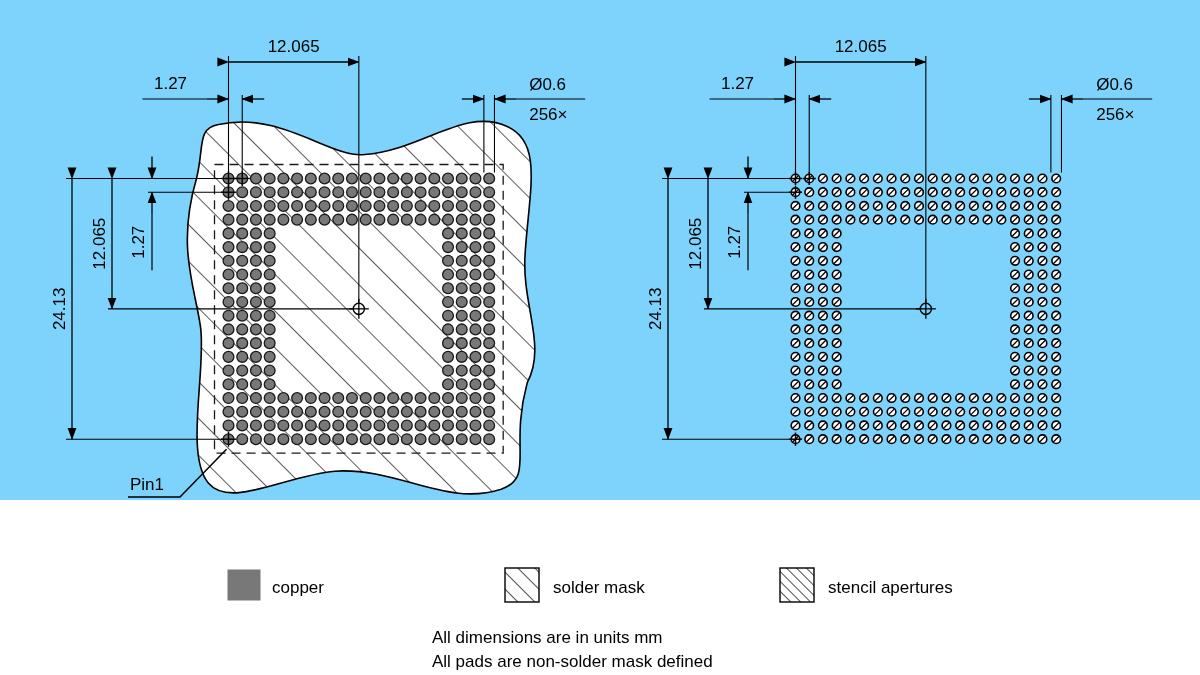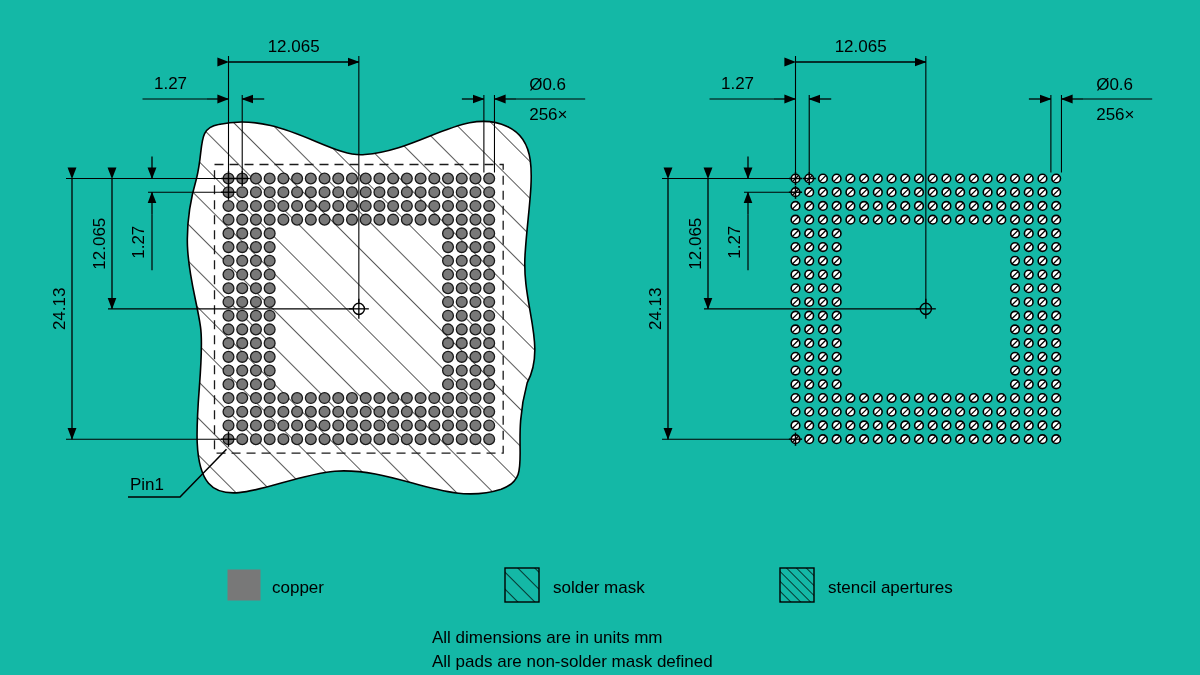--- a/index.html
+++ b/index.html
@@ -2,21 +2,21 @@
 <html><head>
 <meta charset="utf-8">
 <title>BGA Land Pattern Drawing</title>
 <style>
   html,body{margin:0;padding:0;background:#ffffff;}
   body{
     width:1200px;height:675px;overflow:hidden;
     font-family:"Liberation Sans","DejaVu Sans",sans-serif;
     color:#000000;
   }
-  #stage{position:relative;width:1200px;height:675px;background:#14b8a6;}
+  #stage{position:relative;width:1200px;height:500px;background:#7dd3fc;}
   svg{display:block;}
   .dimtxt{font-family:"Liberation Sans","DejaVu Sans",sans-serif;font-size:17px;fill:#000;}
   .legtxt{font-family:"Liberation Sans","DejaVu Sans",sans-serif;font-size:17px;fill:#000;}
   .notetxt{font-family:"Liberation Sans","DejaVu Sans",sans-serif;font-size:17px;fill:#000;}
   .pin1txt{font-family:"Liberation Sans","DejaVu Sans",sans-serif;font-size:17px;fill:#000;}
 </style>
 </head>
 <body>
 
 <div id="stage">

